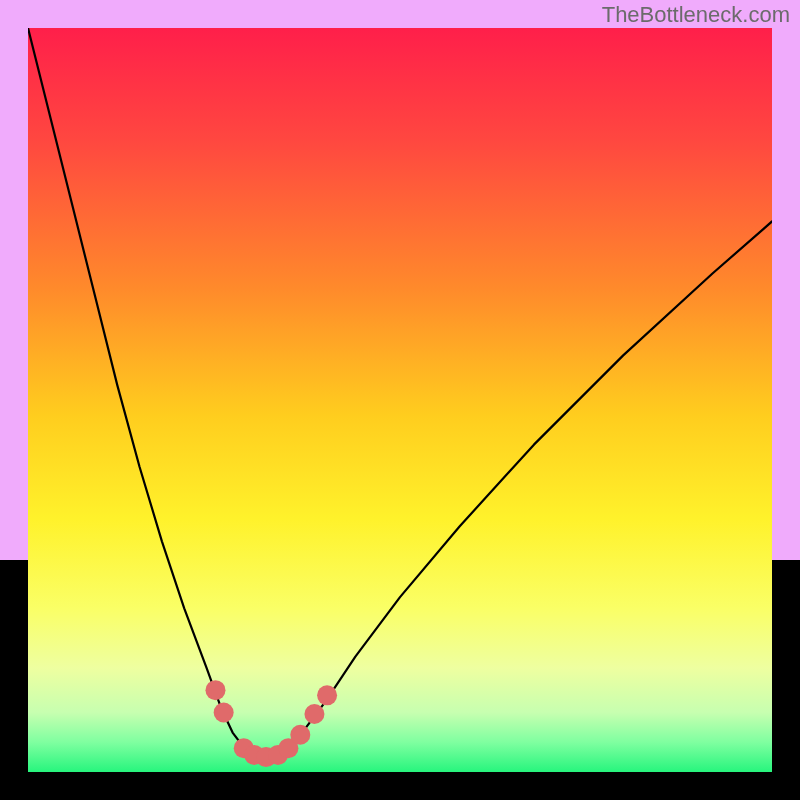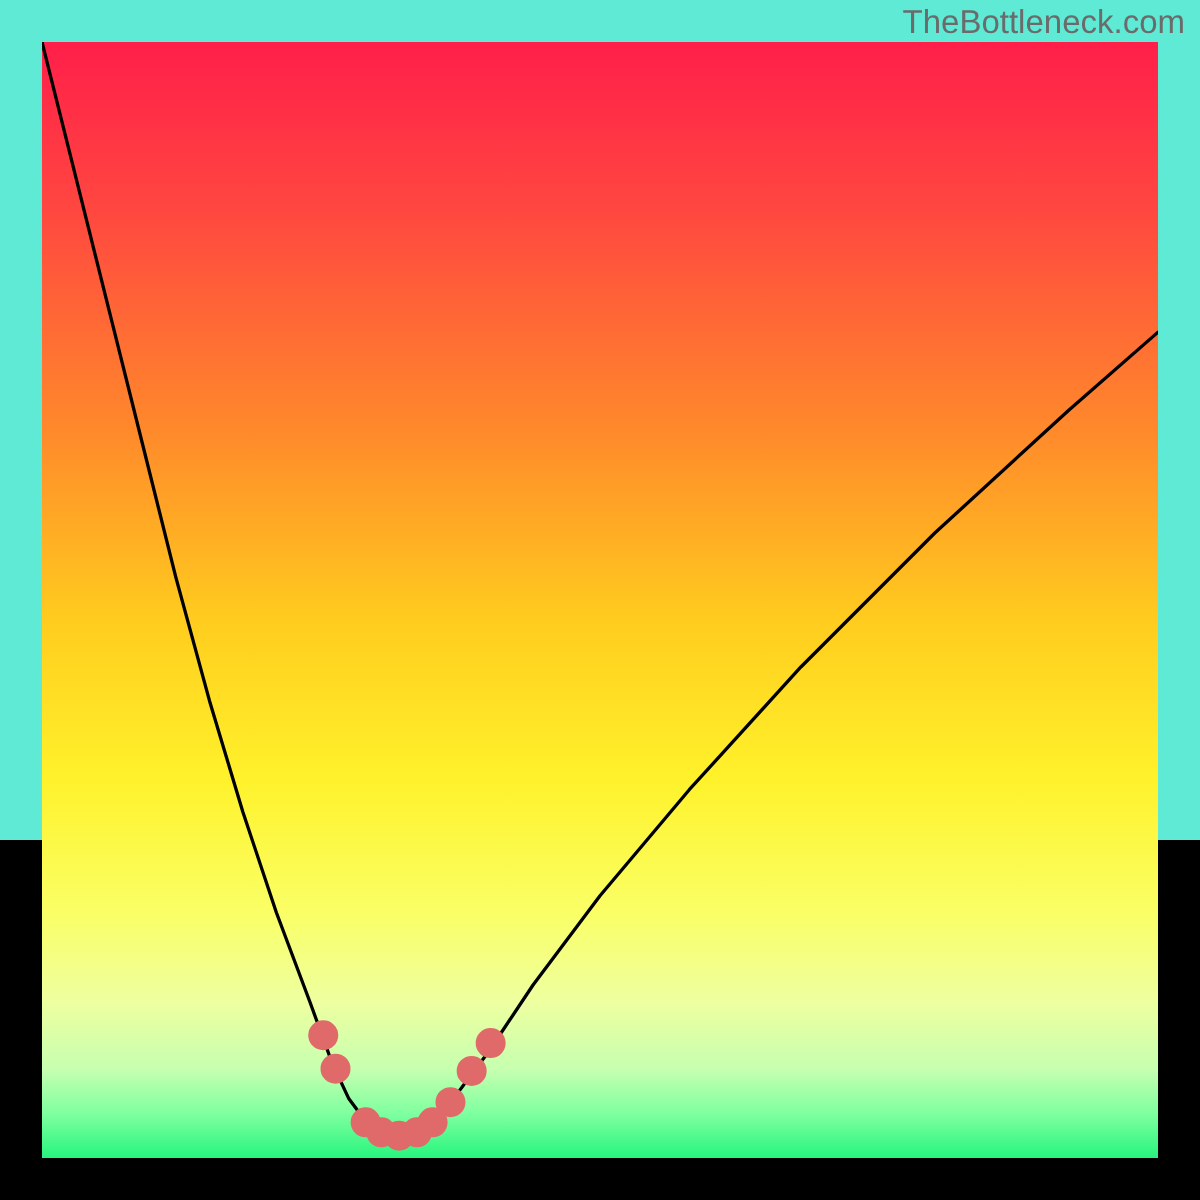--- a/index.html
+++ b/index.html
@@ -10,21 +10,21 @@
     background: #000;
     position: relative;
     font-family: Arial, sans-serif;
   }
   .frame {
     position: absolute;
     top: 0;
     left: 0;
     width: 800px;
     height: 560px;
-    background: #5eead4;
+    background: #f0abfc;
   }
   .plot-area {
     position: absolute;
     top: 28px;
     left: 28px;
     width: 744px;
     height: 744px;
     overflow: hidden;
   }
   .watermark {

